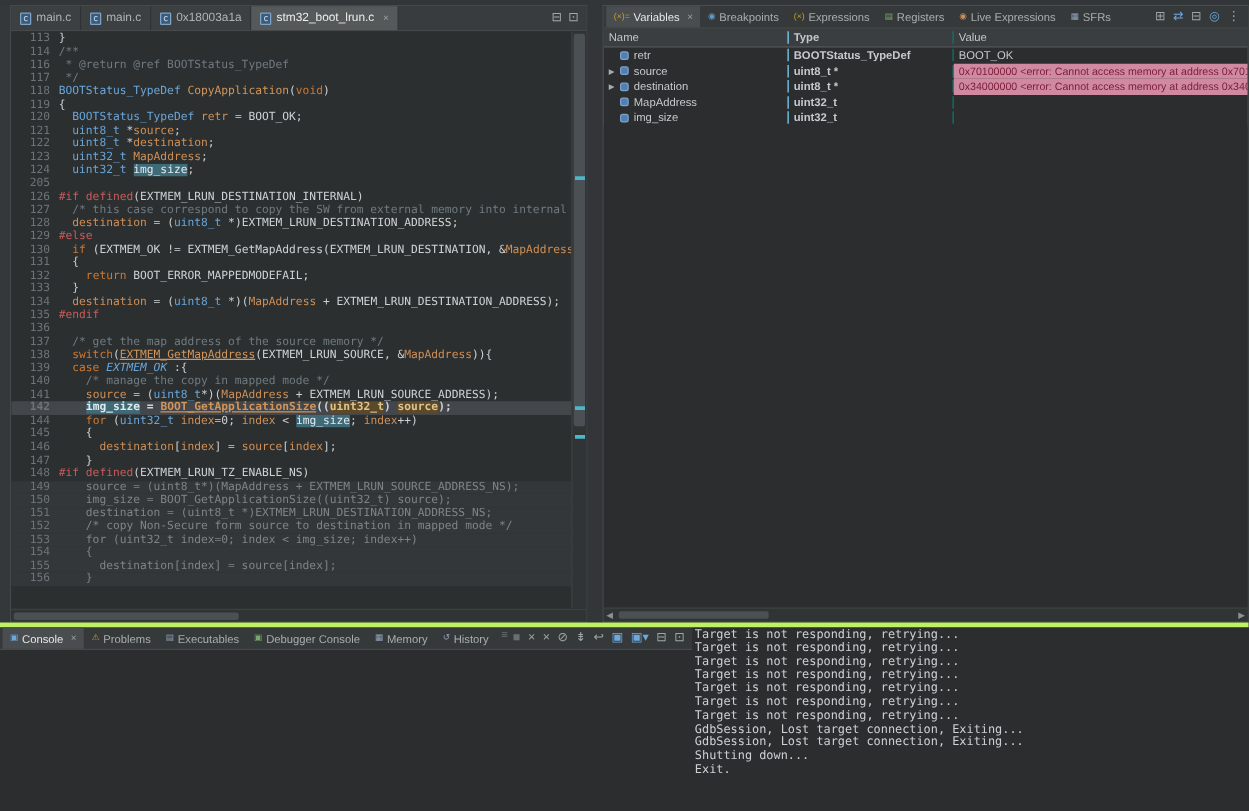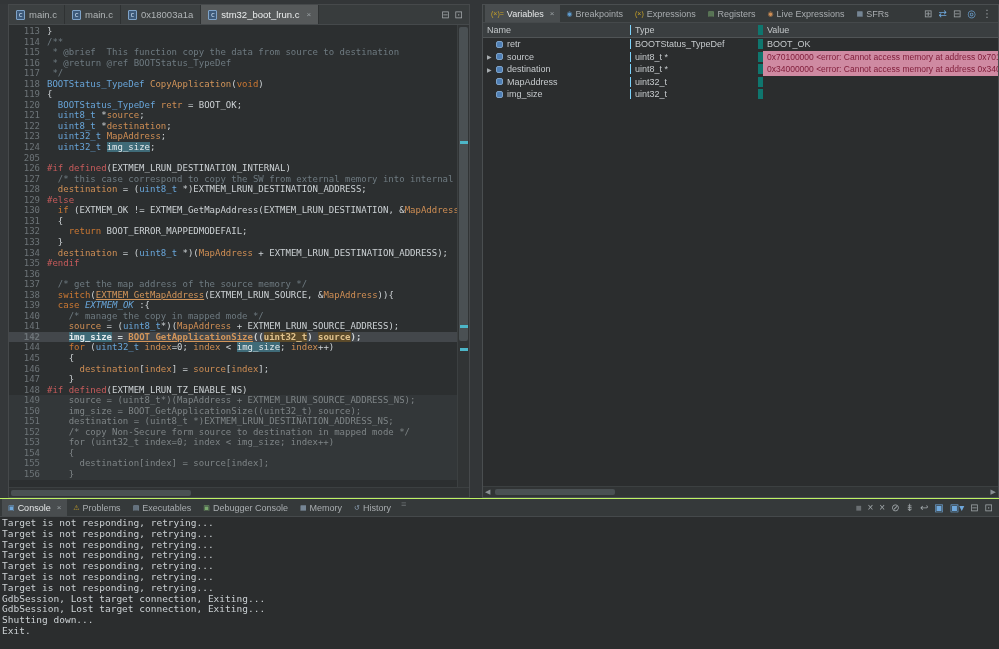--- a/index.html
+++ b/index.html
@@ -63,36 +63,36 @@
   .view-tab { display:flex; align-items:center; gap:3px; padding:0 6px; }
   .view-tab.active { background:#494d4f; color:#e6e8e9; }
   .view-icon { font-size:7px; line-height:1; }
   .view-actions { margin-left:auto; display:flex; align-items:center; gap:6px; padding-right:6px; color:#9fa5a8; font-size:10px; }
   .drag-grip { color:#6a6f72; font-size:9px; padding:0 4px; }
 
   .vars-header { display:flex; height:15px; background:#3a3e40; border-bottom:1px solid #505456;
     font-size:9px; color:#c3c7c9; align-items:center; }
   .vars-col { padding:0 4px; overflow:hidden; white-space:nowrap; }
   .vars-col-0 { width:148px; border-right:1px solid #7dd3fc; }
-  .vars-col-1 { width:132px; border-right:5px solid #0f766e; }
+  .vars-col-1 { width:132px; border-right:1px solid #0f766e;font-weight:bold; }
   .vars-col-2 { flex:1; }
   .vars-rows { }
   .vars-row { display:flex; height:12.5px; align-items:center; font-size:9px; color:#c6cacd; }
   .cell-name { display:flex; align-items:center; }
   .expander { display:inline-block; width:9px; font-size:6px; color:#a7acaf; flex:none; }
   .var-icon { display:inline-block; width:7px; height:7px; border-radius:2px; background:#4f7fb5;
     border:1px solid #7fa3c8; margin-right:4px; flex:none; }
   .cell-value.error { background:#cf8aa2; color:#7e1b38; height:12.5px; line-height:12.5px; font-size:8.5px; }
   .vars-empty { flex:1; background:#2b2d2e; }
   .vars-hscroll { height:11px; background:#313435; border-top:1px solid #3c4041; display:flex; align-items:center;
     justify-content:space-between; color:#8a9094; font-size:7px; padding:0 2px; position:relative; }
   .vars-hthumb { position:absolute; left:12px; top:2px; height:6px; width:120px; background:#4a5053; border-radius:2px; }
 
   
-  .console-pane { height:184px; display:flex; flex-direction:column; background:#2b2d2e; border-top:1px solid #bef264; }
+  .console-pane { height:184px; display:flex; flex-direction:row; background:#2b2d2e; border-top:4px solid #bef264; }
   .console-status { height:13px; font-size:9px; color:#bfc3c6; background:#2d2f31; border-bottom:1px solid #3a3e40;
     padding:1px 3px; white-space:nowrap; overflow:hidden; }
   .console-output { flex:1; font-family:"DejaVu Sans Mono", monospace; font-size:9.5px; line-height:10.8px;
     color:#ccd1d4; padding:1px 2px; background:#2b2d2e; overflow:hidden; }
   .console-line { white-space:pre; }
 </style>
 </head>
 <body>
 
 <div class="app">
@@ -123,21 +123,20 @@
           </div>
         <div class="tabbar-actions" id="editor-actions">
             <span class="action-icon">⊟</span>
             <span class="action-icon">⊡</span>
           </div>
       </div>
       <div class="editor-body">
         <div class="code-lines" id="code-lines">
             <div class="code-line"><span class="gutter">113</span><span class="code-text"><span class="t-p">}</span></span></div>
             <div class="code-line"><span class="gutter">114</span><span class="code-text"><span class="t-c">/**</span></span></div>
-            <div class="code-line"><span class="gutter">115</span><span class="code-text"><span class="t-c"> * @brief  This function copy the data from source to destination</span></span></div>
             <div class="code-line"><span class="gutter">116</span><span class="code-text"><span class="t-c"> * @return @ref BOOTStatus_TypeDef</span></span></div>
             <div class="code-line"><span class="gutter">117</span><span class="code-text"><span class="t-c"> */</span></span></div>
             <div class="code-line"><span class="gutter">118</span><span class="code-text"><span class="t-ty">BOOTStatus_TypeDef</span><span class="t-p"> </span><span class="t-fn">CopyApplication</span><span class="t-p">(</span><span class="t-k">void</span><span class="t-p">)</span></span></div>
             <div class="code-line"><span class="gutter">119</span><span class="code-text"><span class="t-p">{</span></span></div>
             <div class="code-line"><span class="gutter">120</span><span class="code-text"><span class="t-p">  </span><span class="t-ty">BOOTStatus_TypeDef</span><span class="t-p"> </span><span class="t-v">retr</span><span class="t-p"> = BOOT_OK;</span></span></div>
             <div class="code-line"><span class="gutter">121</span><span class="code-text"><span class="t-p">  </span><span class="t-ty">uint8_t</span><span class="t-p"> *</span><span class="t-v">source</span><span class="t-p">;</span></span></div>
             <div class="code-line"><span class="gutter">122</span><span class="code-text"><span class="t-p">  </span><span class="t-ty">uint8_t</span><span class="t-p"> *</span><span class="t-v">destination</span><span class="t-p">;</span></span></div>
             <div class="code-line"><span class="gutter">123</span><span class="code-text"><span class="t-p">  </span><span class="t-ty">uint32_t</span><span class="t-p"> </span><span class="t-v">MapAddress</span><span class="t-p">;</span></span></div>
             <div class="code-line"><span class="gutter">124</span><span class="code-text"><span class="t-p">  </span><span class="t-ty">uint32_t</span><span class="t-p"> </span><span class="t-hl">img_size</span><span class="t-p">;</span></span></div>
             <div class="code-line"><span class="gutter">205</span><span class="code-text"></span></div>

